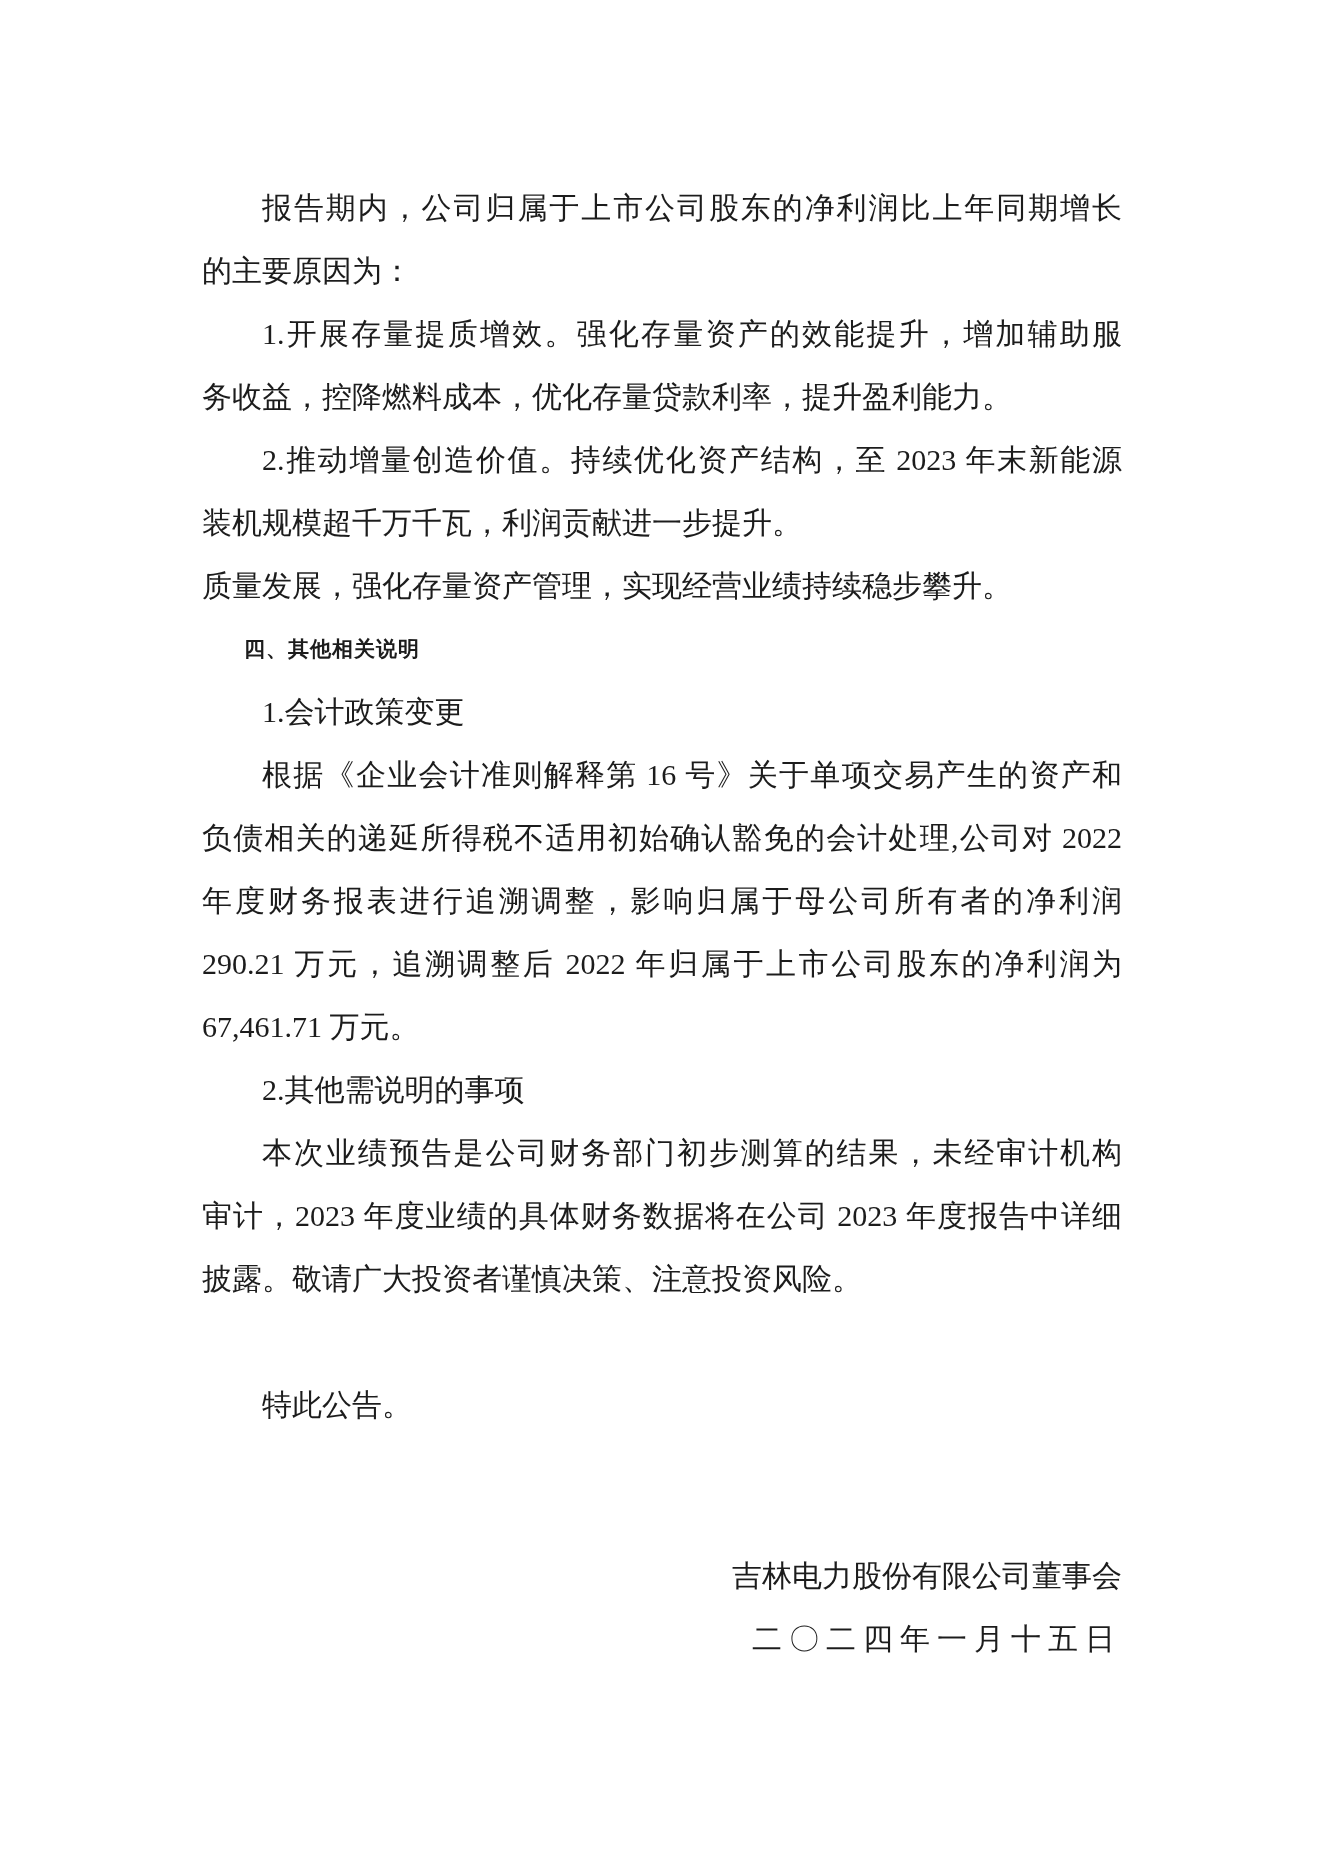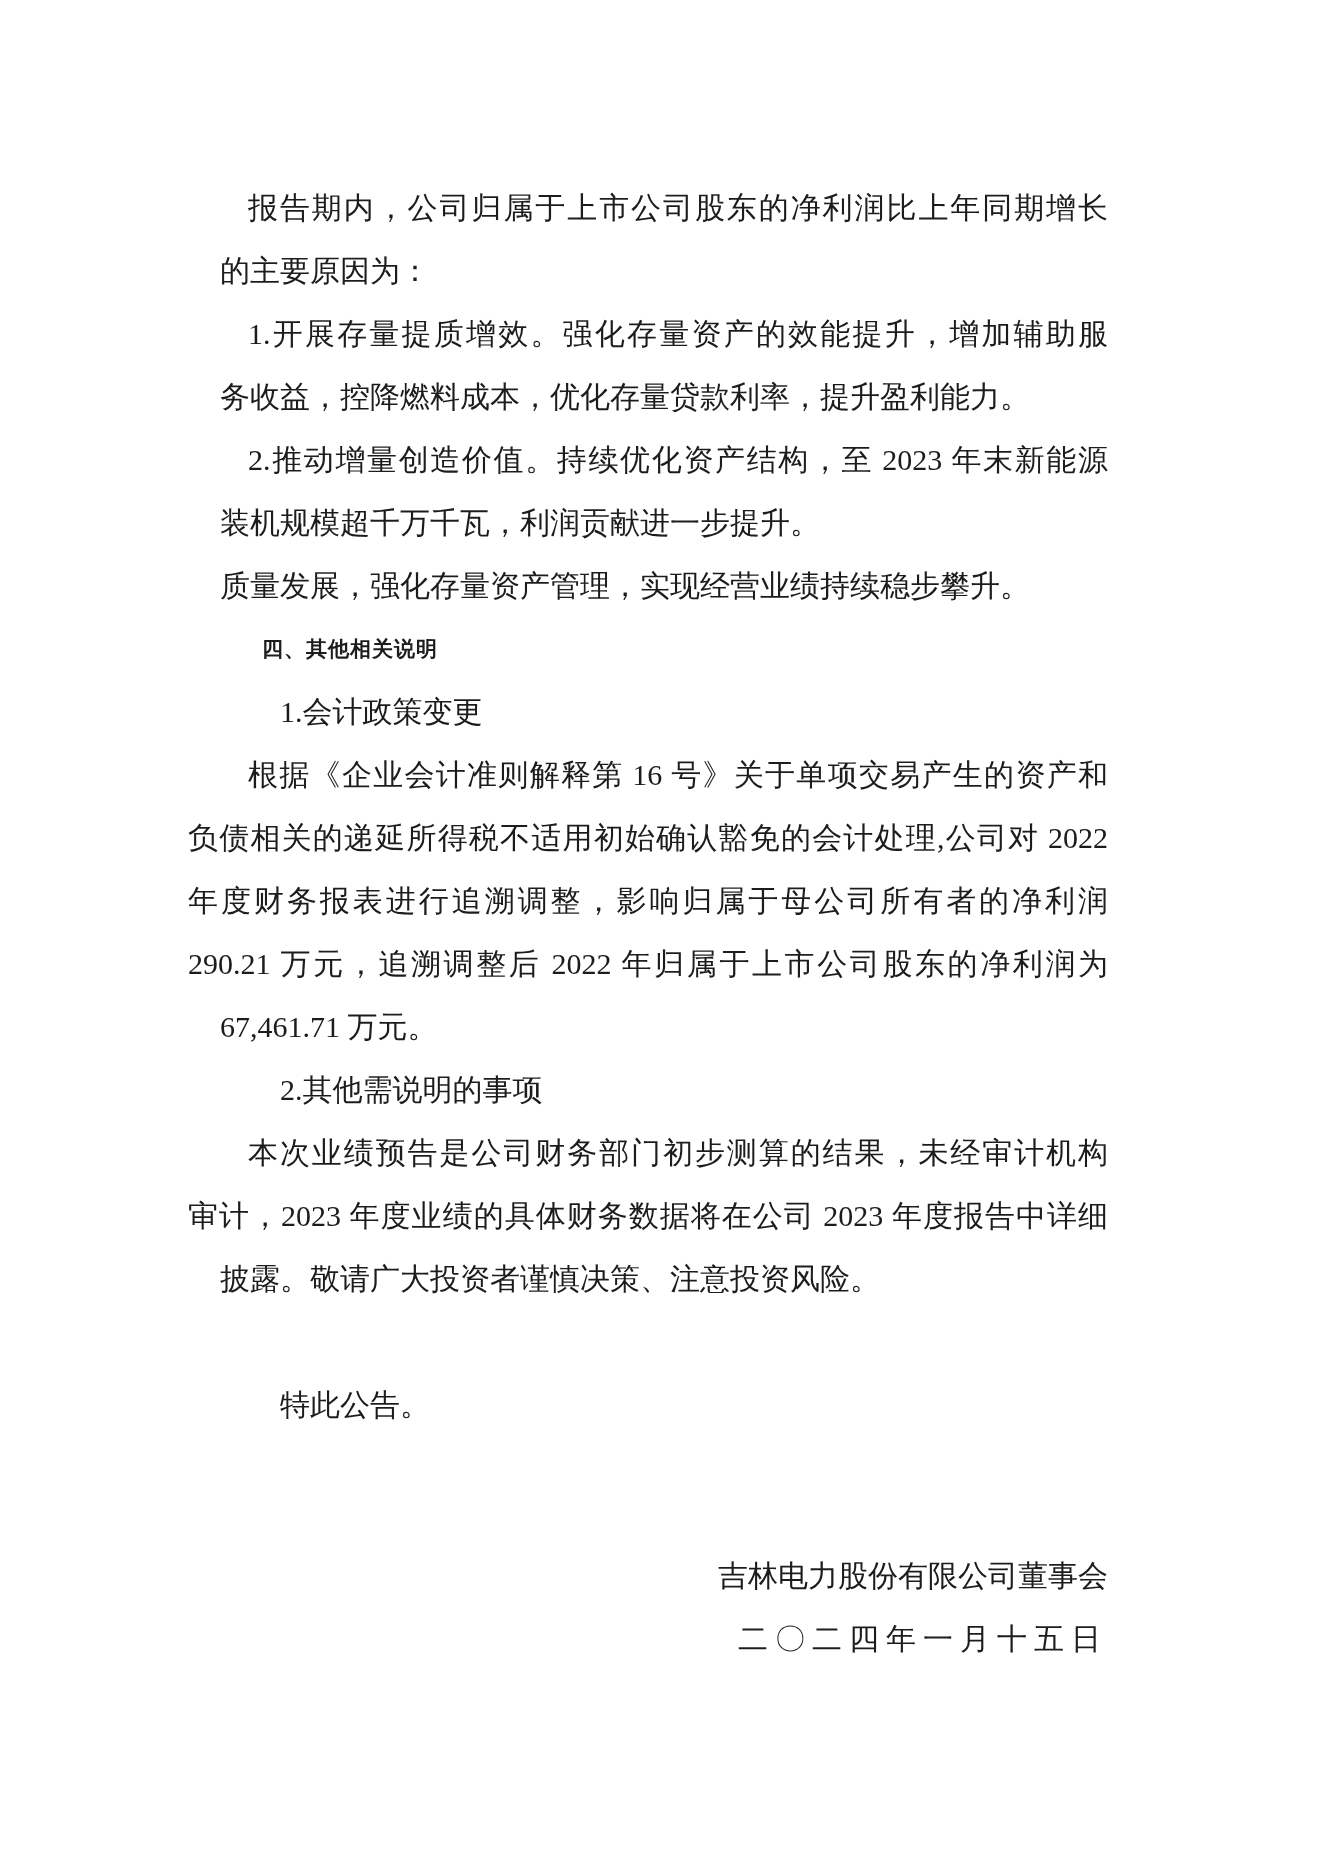--- a/index.html
+++ b/index.html
@@ -11,36 +11,36 @@
     position: relative;
     width: 1323px;
     height: 1871px;
     background: #ffffff;
     overflow: hidden;
     font-family: "Liberation Serif", "DejaVu Serif", serif;
     color: #1c1c1c;
   }
   .doc-body {
     position: absolute;
-    left: 188px;
+    left: 202px;
     top: 176px;
     width: 920px;
     font-size: 30px;
     line-height: 63px;
   }
   .doc-body p { margin: 0; padding: 0; }
   
   .ln {
     display: block;
     text-align: justify;
     text-align-last: justify;
     white-space: normal;
   }
   .ln-first { text-indent: 2em; }
-  .ln-last  { text-align-last: left; margin-left: 32px; }
+  .ln-last  { text-align-last: left; }
   .heading-line {
     font-family: "Liberation Sans", "DejaVu Sans", sans-serif;
     font-weight: 700;
     font-size: 21px;
     letter-spacing: 1px;
   }
   .spacer-line   { height: 63px; }
   .spacer-small  { height: 45px; }
   .sign-company {
     text-align: left;

